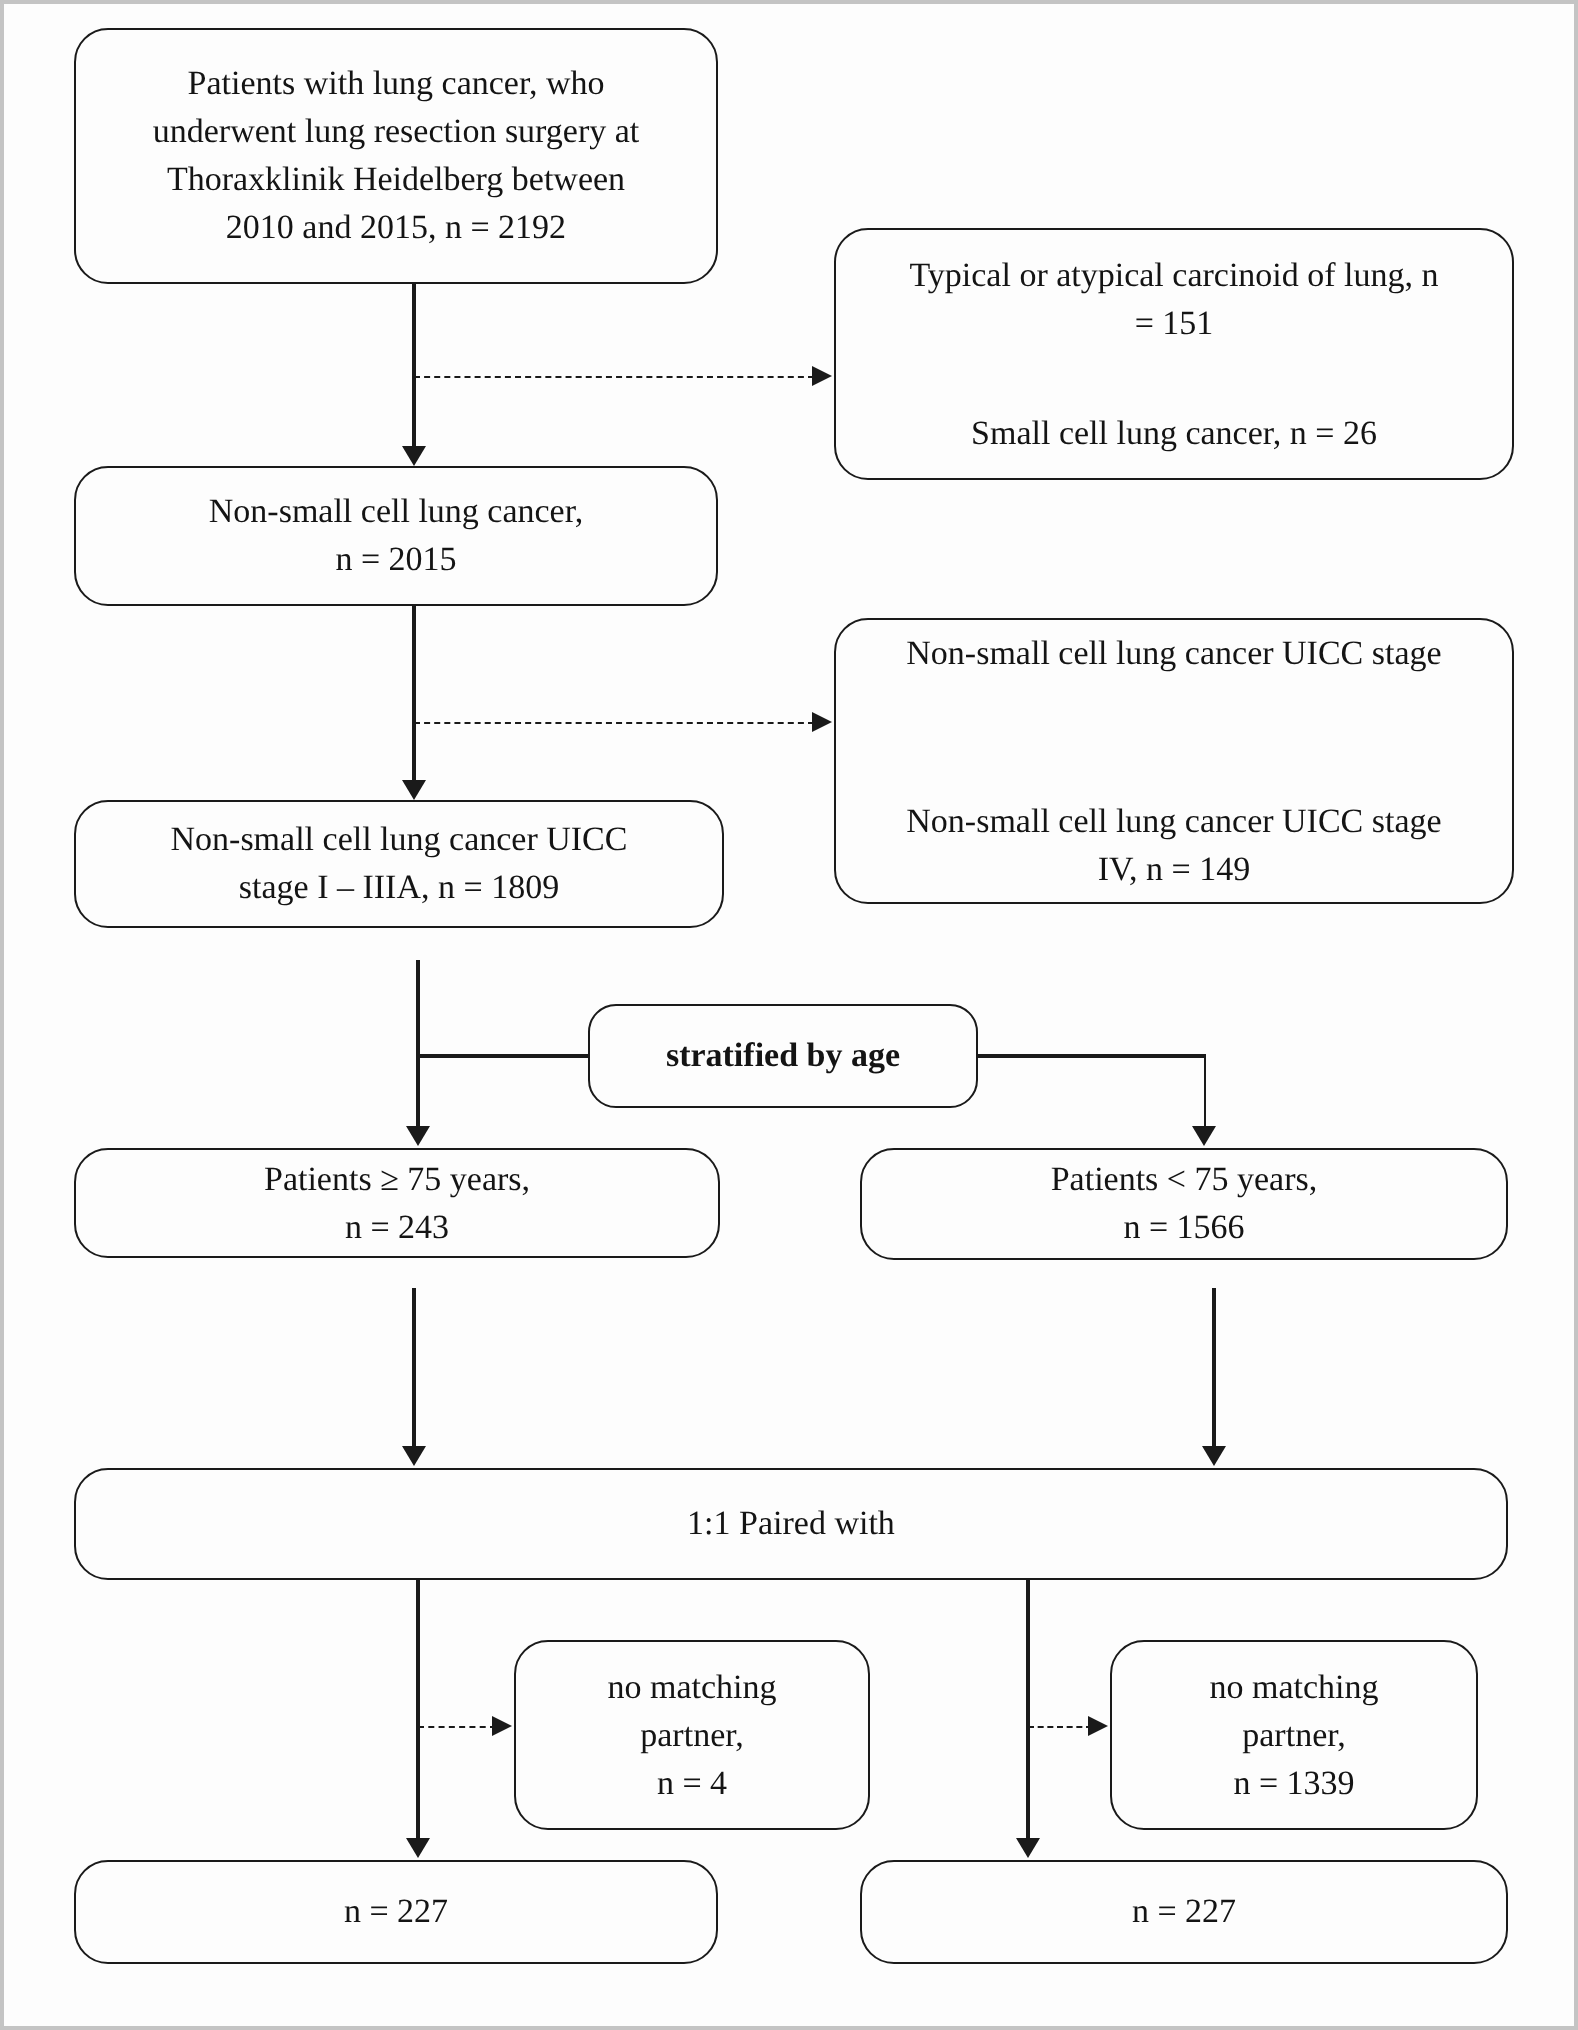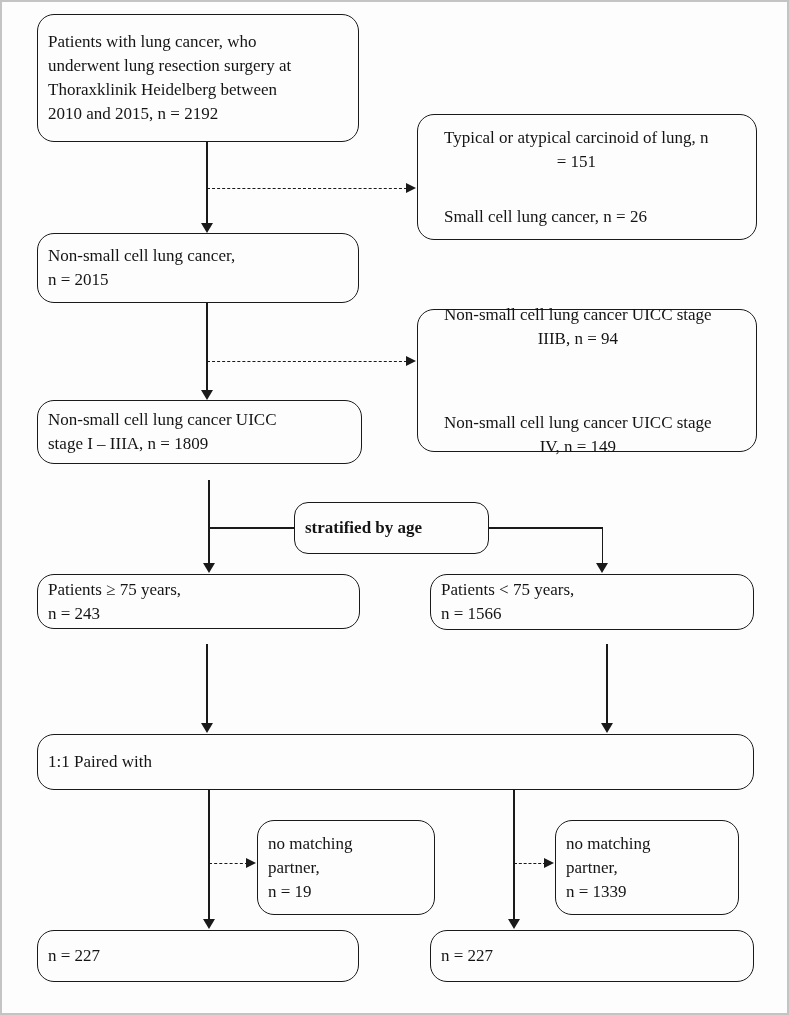--- a/index.html
+++ b/index.html
@@ -16,21 +16,21 @@
   }
   .box{
     position:absolute;
     box-sizing:border-box;
     border:1.5px solid var(--box-border,#1a1a1a);
     border-radius:17px;
     background:var(--background,#fdfdfd);
     display:flex;
     flex-direction:column;
     justify-content:center;
-    align-items:flex-start;
+    align-items:center;
     text-align:center;
     font-size:17px;
     line-height:24px;
     padding:4px 10px;
   }
   .para{margin:16px;}
   .para + .para{margin-top:15px;}
   .ln{white-space:nowrap;}
   .vline{
     position:absolute;width:1.5px;
@@ -81,21 +81,20 @@
   </div>
 
   <div class="box" style="left:35px;top:231px;width:322px;height:70px;">
     <div class="ln">Non-small cell lung cancer,</div>
     <div class="ln">n = 2015</div>
   </div>
 
   <div class="box" style="left:415px;top:307px;width:340px;height:143px;gap:29px;">
     <div class="para">
       <div class="ln">Non-small cell lung cancer UICC stage</div>
-      <div class="ln">IIIB, n = 94</div>
     </div>
     <div class="para">
       <div class="ln">Non-small cell lung cancer UICC stage</div>
       <div class="ln">IV, n = 149</div>
     </div>
   </div>
 
   <div class="box" style="left:35px;top:398px;width:325px;height:64px;">
     <div class="ln">Non-small cell lung cancer UICC</div>
     <div class="ln">stage I – IIIA, n = 1809</div>
@@ -115,21 +114,21 @@
     <div class="ln">n = 1566</div>
   </div>
 
   <div class="box" style="left:35px;top:732px;width:717px;height:56px;">
     <div class="ln">1:1 Paired with</div>
   </div>
 
   <div class="box" style="left:255px;top:818px;width:178px;height:95px;">
     <div class="ln">no matching</div>
     <div class="ln">partner,</div>
-    <div class="ln">n = 19</div>
+    <div class="ln">n = 4</div>
   </div>
 
   <div class="box" style="left:553px;top:818px;width:184px;height:95px;">
     <div class="ln">no matching</div>
     <div class="ln">partner,</div>
     <div class="ln">n = 1339</div>
   </div>
 
   <div class="box" style="left:35px;top:928px;width:322px;height:52px;">
     <div class="ln">n = 227</div>

